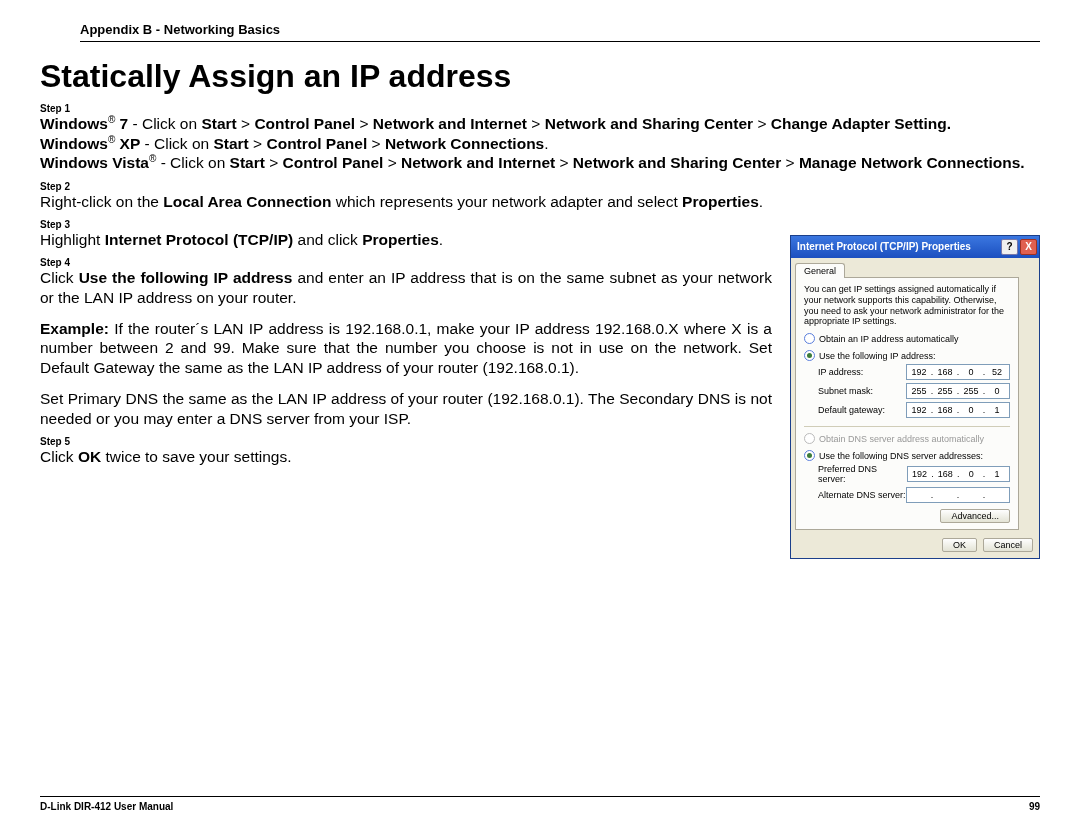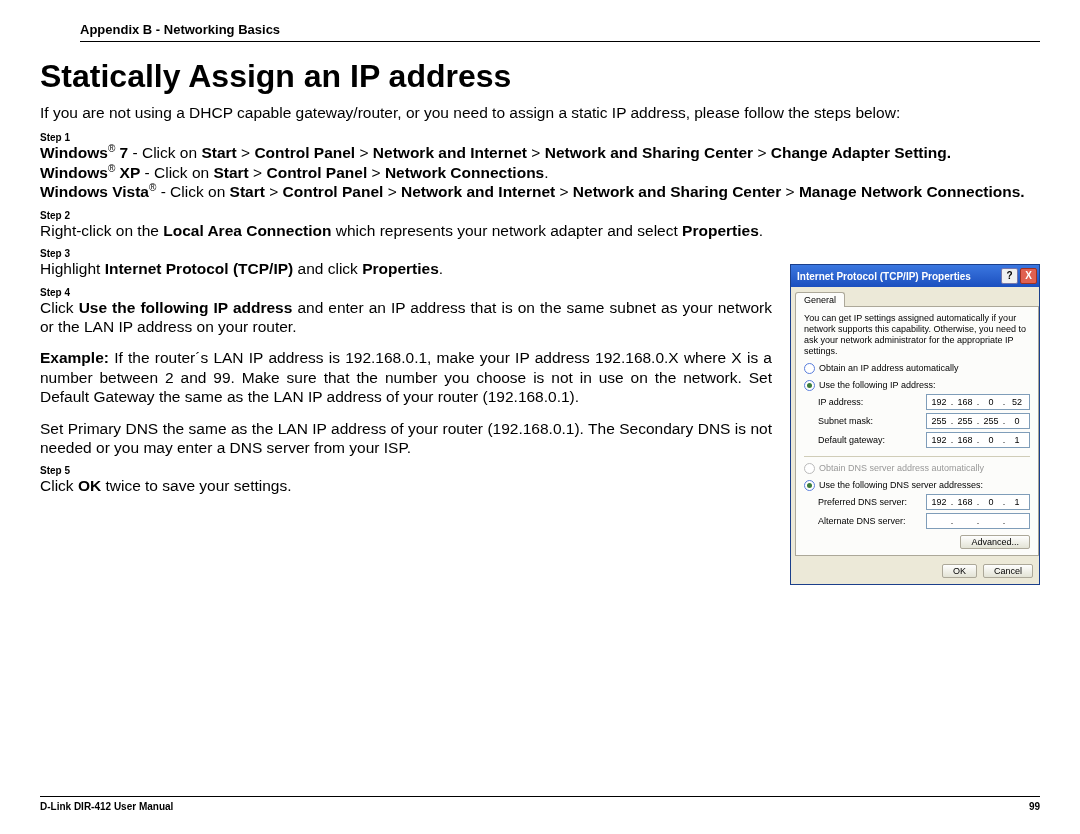--- a/index.html
+++ b/index.html
@@ -92,21 +92,21 @@
     display: inline-block;
     background: #fcfcfa;
     border: 1px solid #aca899;
     border-bottom: none;
     padding: 2px 8px;
     border-radius: 3px 3px 0 0;
     position: relative;
     top: 1px;
   }
   .dlg-body {
-    margin: 0 0 4px 4px;
+    margin: 0 20px 4px 4px;
     background: #fcfcfa;
     border: 1px solid #aca899;
     padding: 6px 8px;
   }
   .dlg-note { line-height: 1.2; }
   .dlg-radio-row { margin-top: 6px; display: flex; align-items: center; gap: 4px; }
   .radio {
     width: 9px; height: 9px; border: 1px solid #5a7edc; border-radius: 50%;
     display: inline-flex; align-items: center; justify-content: center;
     background: #fff;
@@ -169,21 +169,20 @@
   }
 </style>
 </head>
 <body>
 
 <div class="page">
   <div class="header-bar">Appendix B - Networking Basics</div>
 
   <h1 class="title">Statically Assign an IP address</h1>
 
-  <div class="intro body-text">If you are not using a DHCP capable gateway/router, or you need to assign a static IP address, please follow the steps below:</div>
 
   <div class="step-label">Step 1</div>
   <div class="body-text justify">
     <b><span>Windows</span></b><span class="sup">®</span><b><span> 7</span></b><span> - Click on </span><b><span>Start</span></b><span> &gt; </span><b><span>Control Panel</span></b><span> &gt; </span><b><span>Network and Internet</span></b><span> &gt; </span><b><span>Network and Sharing Center</span></b><span> &gt; </span><b><span>Change Adapter Setting.</span></b>
   </div>
   <div class="body-text">
     <b><span>Windows</span></b><span class="sup">®</span><b><span> XP</span></b><span> - Click on </span><b><span>Start</span></b><span> &gt; </span><b><span>Control Panel</span></b><span> &gt; </span><b><span>Network Connections</span></b><span>.</span>
   </div>
   <div class="body-text justify">
     <b><span>Windows Vista</span></b><span class="sup">®</span><span> - Click on </span><b><span>Start</span></b><span> &gt; </span><b><span>Control Panel</span></b><span> &gt; </span><b><span>Network and Internet</span></b><span> &gt; </span><b><span>Network and Sharing Center</span></b><span> &gt; </span><b><span>Manage Network Connections.</span></b>

